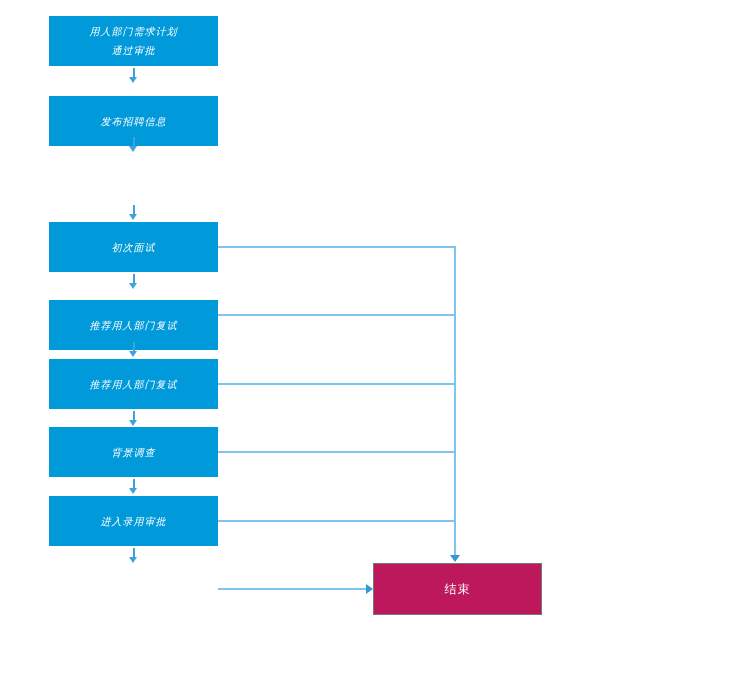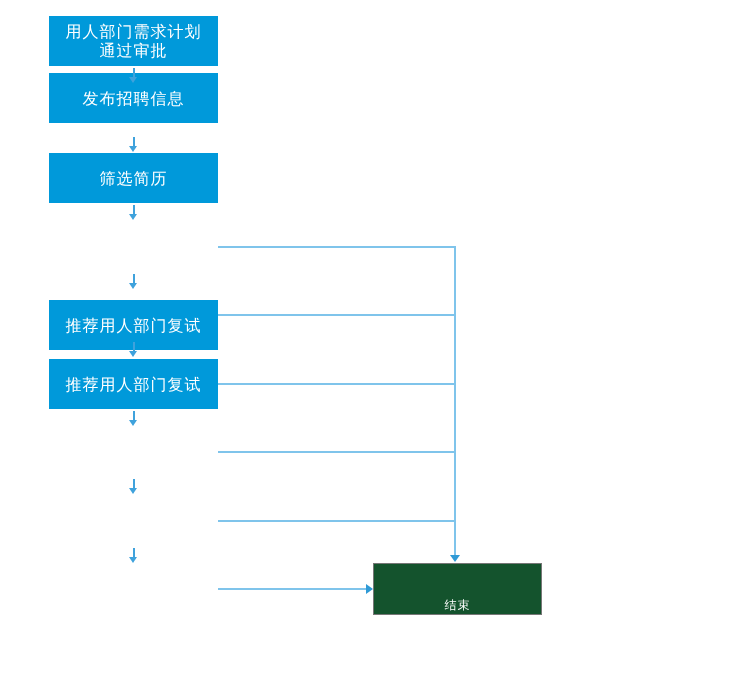--- a/index.html
+++ b/index.html
@@ -16,37 +16,38 @@
     left: 49px;
     width: 169px;
     height: 50px;
     background: #0099da;
     display: flex;
     align-items: center;
     justify-content: center;
   }
   .step-label {
     color: #ffffff;
-    font-size: 16px;
+    font-size: 10px;
     line-height: 19px;
     text-align: center;
     white-space: pre-line;
     letter-spacing: 1px;
+    font-style: italic;
   }
   .end-box {
     position: absolute;
     left: 373px;
     top: 563px;
     width: 169px;
     height: 52px;
-    background: #14532d;
+    background: #be185d;
     border: 1px solid #767676;
     box-sizing: border-box;
     display: flex;
-    align-items: flex-end;
+    align-items: center;
     justify-content: center;
   }
   .end-label {
     color: #ffffff;
     font-size: 12px;
     letter-spacing: 1px;
   }
   
   .varrow {
     position: absolute;
@@ -117,31 +118,37 @@
 </style>
 </head>
 <body>
 
 <div id="canvas">
 
   <div class="step" style="top:16px">
       <span class="step-label">用人部门需求计划
 通过审批</span>
     </div>
-  <div class="step" style="top:73px">
+  <div class="step" style="top:96px">
       <span class="step-label">发布招聘信息</span>
     </div>
-  <div class="step" style="top:153px">
-      <span class="step-label">筛选简历</span>
+  <div class="step" style="top:222px">
+      <span class="step-label">初次面试</span>
     </div>
   <div class="step" style="top:300px">
       <span class="step-label">推荐用人部门复试</span>
     </div>
   <div class="step" style="top:359px">
       <span class="step-label">推荐用人部门复试</span>
+    </div>
+  <div class="step" style="top:427px">
+      <span class="step-label">背景调查</span>
+    </div>
+  <div class="step" style="top:496px">
+      <span class="step-label">进入录用审批</span>
     </div>
 
   <div class="varrow" style="top:68px"></div>
   <div class="varrow" style="top:137px"></div>
   <div class="varrow" style="top:205px"></div>
   <div class="varrow" style="top:274px"></div>
   <div class="varrow" style="top:342px"></div>
   <div class="varrow" style="top:411px"></div>
   <div class="varrow" style="top:479px"></div>
   <div class="varrow" style="top:548px"></div>

